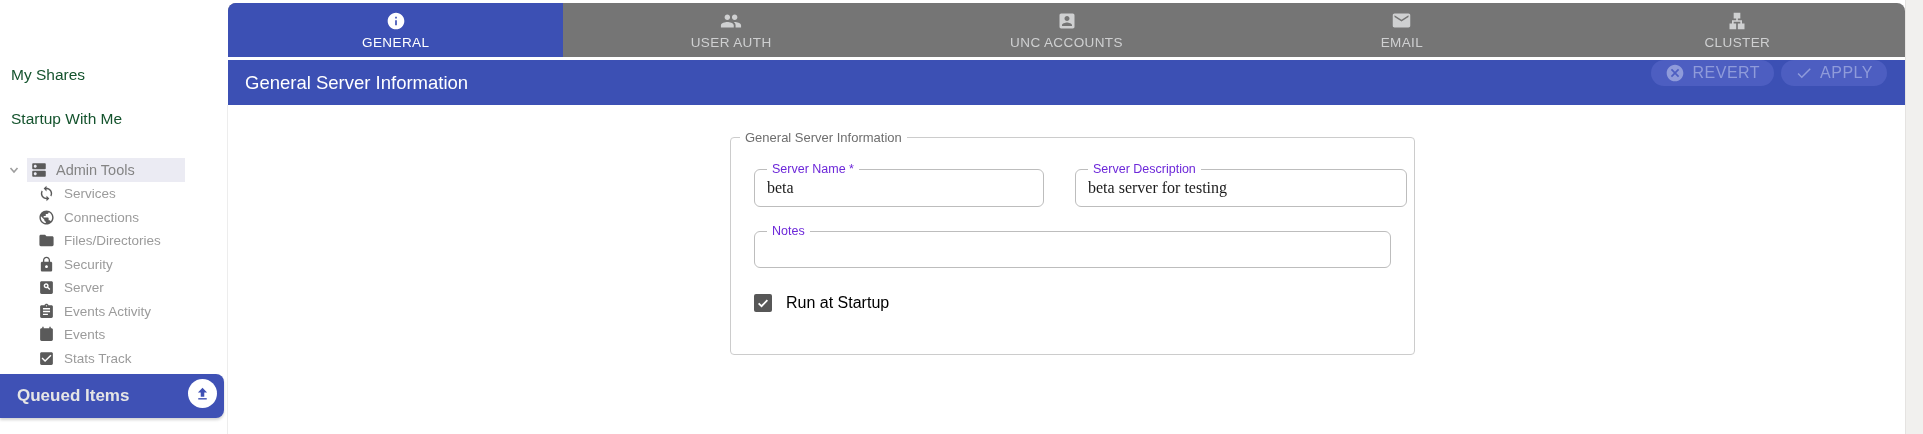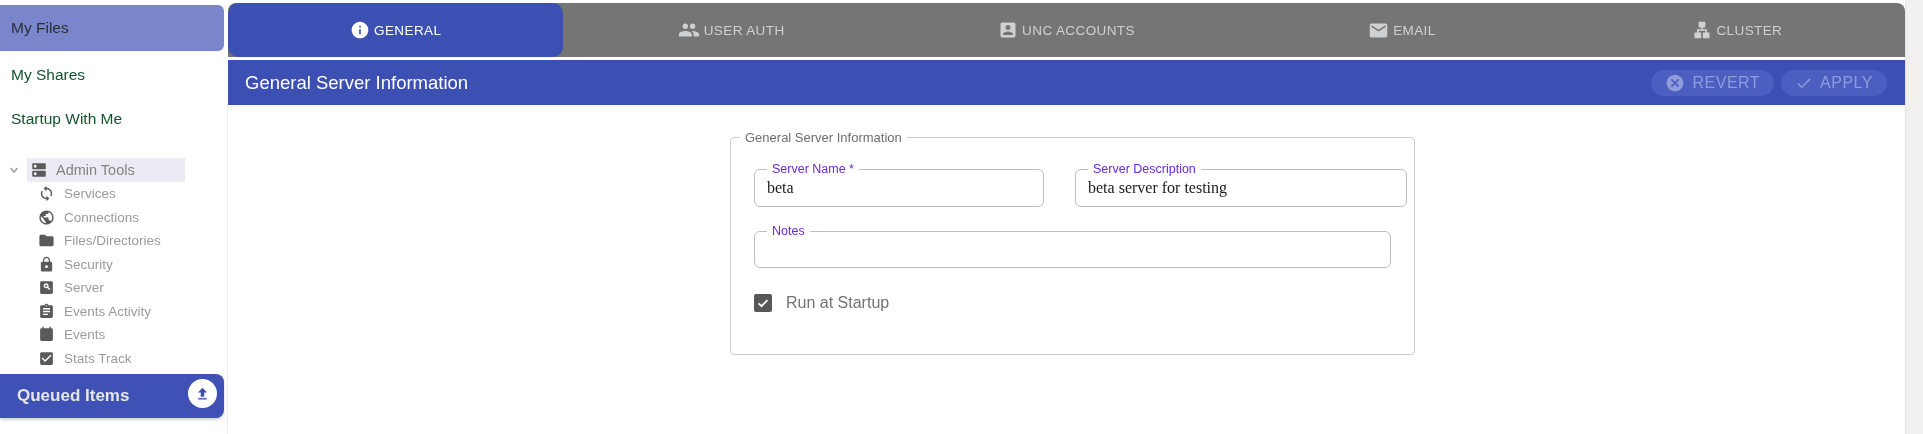--- a/index.html
+++ b/index.html
@@ -33,67 +33,64 @@
     color:#e5e5e5; font-size:17px; font-weight:600; cursor:pointer;
     box-shadow:0 2px 3px rgba(0,0,0,0.18); }
   .cloud-circle { position:absolute; right:7px; top:4.5px; width:29px; height:29px;
     border-radius:50%; background:#fff; display:flex; align-items:center; justify-content:center; }
 
   .side-divider { position:absolute; left:227px; top:105px; width:1px; height:329px; background:#ededed; }
 
   
   .tabbar { position:absolute; left:228px; top:3px; width:1677px; height:54px; background:#757575;
     border-radius:8px 8px 0 0; overflow:hidden; display:flex; }
-  .tab { flex:1 1 0; display:flex; flex-direction:row; align-items:center; justify-content:center;
-    gap:4px; cursor:pointer;border-radius:10px; }
+  .tab { flex:1 1 0; display:flex; flex-direction:column; align-items:center; justify-content:center;
+    gap:4px; cursor:pointer; }
   .tab .tab-label { font-size:13.5px; letter-spacing:0.4px; color:#cfd0d1; }
   .tab .tab-icon { height:20px; display:flex; align-items:center; }
   .tab--active { background:#3c50b4; }
   .tab--active .tab-label { color:#ffffff; }
 
   
   .headerbar { position:absolute; left:228px; top:60px; width:1677px; height:45px; background:#3c50b4;
     display:flex; align-items:center; }
   .htitle { margin-left:17px; font-size:18.5px; color:#ffffff; }
-  .hbtns { position:absolute; right:18px; top:0; height:45px; display:flex; align-items:center; gap:7px; }
+  .hbtns { position:absolute; right:18px; top:0; height:45px; display:flex; align-items:flex-start; gap:7px; }
   .pill { display:flex; align-items:center; gap:7px; height:26px; padding:0 14px; border:none;
     border-radius:13px; background:#4d5ec1; color:#8f9bda; font-size:16px; letter-spacing:0.5px;
     font-family:"Liberation Sans", sans-serif; cursor:pointer; }
 
   
   .content { position:absolute; left:228px; top:105px; width:1677px; height:329px; background:#fff; }
   .outline-box { position:absolute; border:1px solid #c6c6c6; border-radius:5px; background:#fff; }
   .outline-label { position:absolute; top:-8px; left:12px; background:#fff; padding:0 5px;
     font-size:12.5px; color:#6d28d9; white-space:nowrap; }
   .group-box { left:502px; top:32px; width:685px; height:218px; border-color:#cccccc; border-radius:4px; }
   .group-box > .outline-label { left:9px; font-size:13px; color:#6e6e6e; }
   .field { border-color:#bdbdbd; border-radius:6px; }
   .field-name { left:23px; top:31px; width:290px; height:38px; }
   .field-desc { left:344px; top:31px; width:332px; height:38px; }
   .field-notes { left:23px; top:93px; width:637px; height:37px; }
   .field input { width:100%; height:100%; border:none; outline:none; background:transparent;
     padding:0 12px; font-size:16px; color:#1c1c1c; font-family:Liberation Serif, serif; }
   .check-row { position:absolute; left:23px; top:156px; display:flex; align-items:center; }
   .checkbox { width:18px; height:18px; background:#575757; border-radius:2px; display:flex;
     align-items:center; justify-content:center; cursor:pointer; }
-  .check-label { margin-left:14px; font-size:16px; color:#737373; }
+  .check-label { margin-left:14px; font-size:16px; color:#000000; }
 
   
   .gutter { position:absolute; left:1905px; top:0; width:18px; height:434px; background:#f1f0ee;
     border-left:1px solid #e5e3e1; }
 </style>
 </head>
 <body>
 
 <div class="page">
 
   <aside class="sidebar">
-    <div class="side-item side-item--active si-myfiles">
-      <span>My Files</span>
-    </div>
     <div class="side-item si-myshares">
       <span>My Shares</span>
     </div>
     <div class="side-item si-shared">
       <span>Startup With Me</span>
     </div>
 
     <div class="tree-root">
       <span class="tree-hl"></span>
       <span class="chev">

